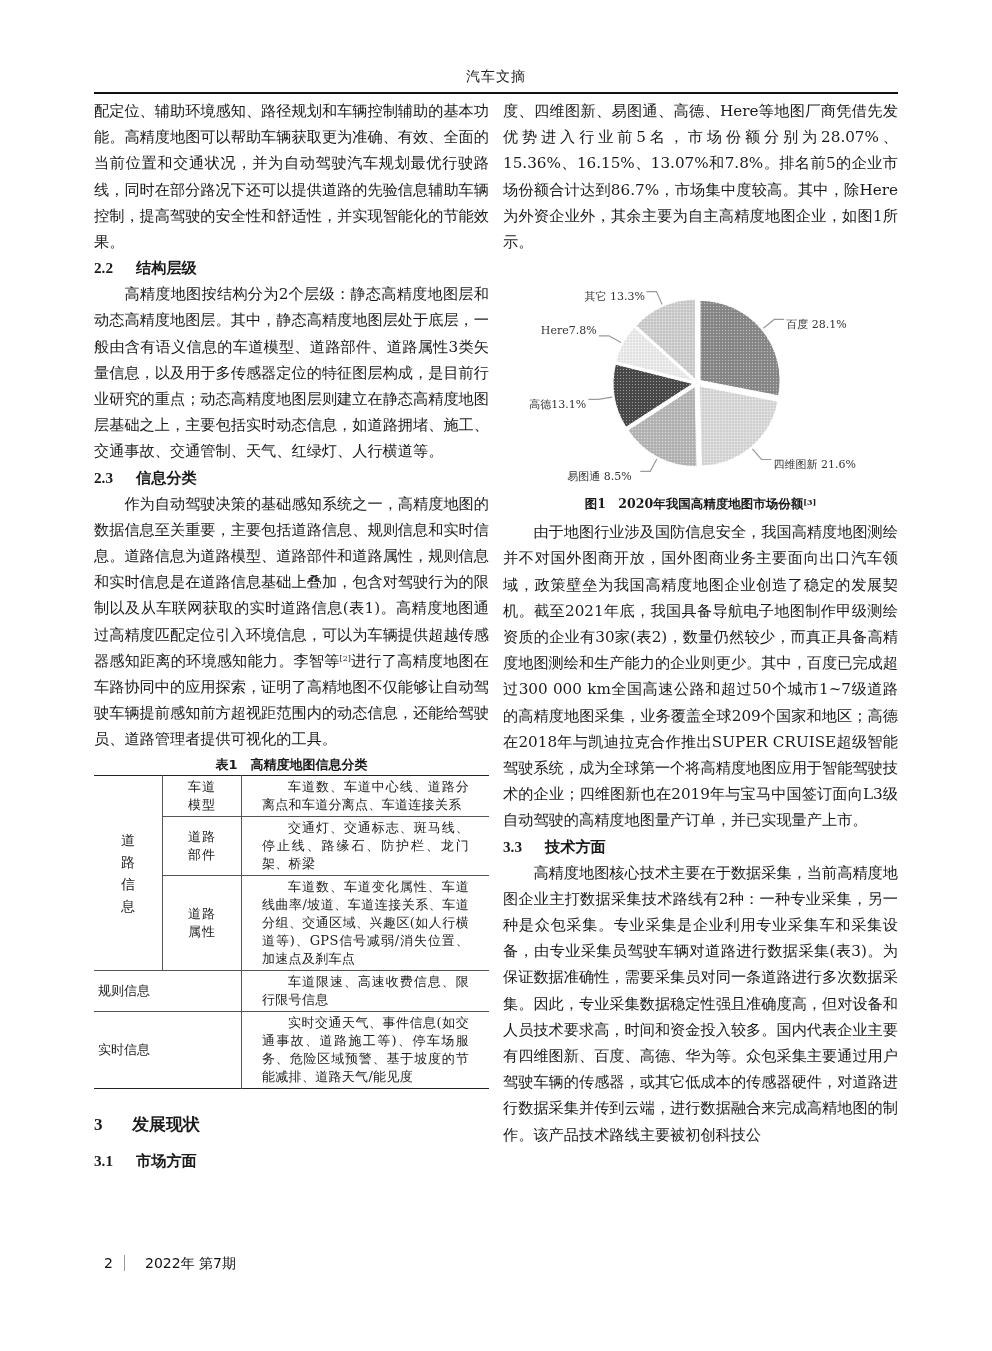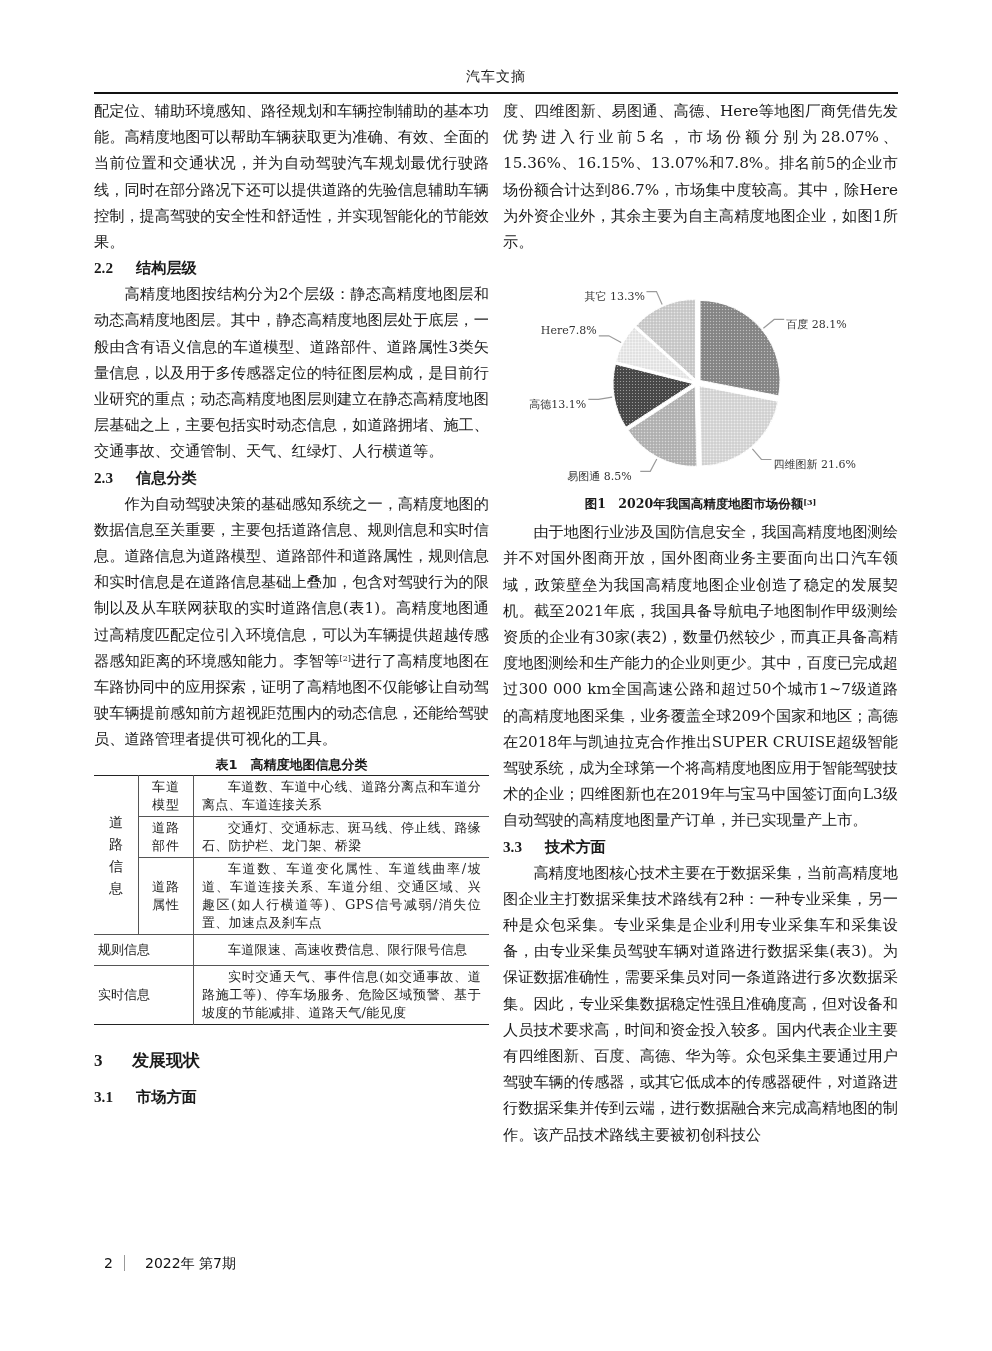--- a/index.html
+++ b/index.html
@@ -32,21 +32,21 @@
 
   
   .tbl-caption {
     text-align: center; font-size: 13px; font-weight: bold; line-height: 20px; margin-top: 2px;
     font-family: "DejaVu Sans", "Liberation Sans", sans-serif;
   }
   table.info {
     width: 100%; border-collapse: collapse; font-size: 13px; line-height: 18px;
     border-top: 1.5px solid #222; border-bottom: 1.5px solid #222;
   }
-  table.info td { padding: 2px 8px; vertical-align: middle; color: #222; }
+  table.info td { padding: 2px 20px; vertical-align: middle; color: #222; }
   table.info td.group {
     width: 28px; text-align: center; border-right: 1px solid #555; line-height: 22px; font-size: 14px;
   }
   table.info td.sub {
     width: 38px; text-align: center; border-right: 1px solid #555; letter-spacing: 1px;
   }
   table.info td.desc { text-align: justify; text-indent: 2em; letter-spacing: 0.3px; }
   table.info td.merged {
     text-align: left; border-right: 1px solid #555; white-space: nowrap; padding: 6px 4px;
   }

